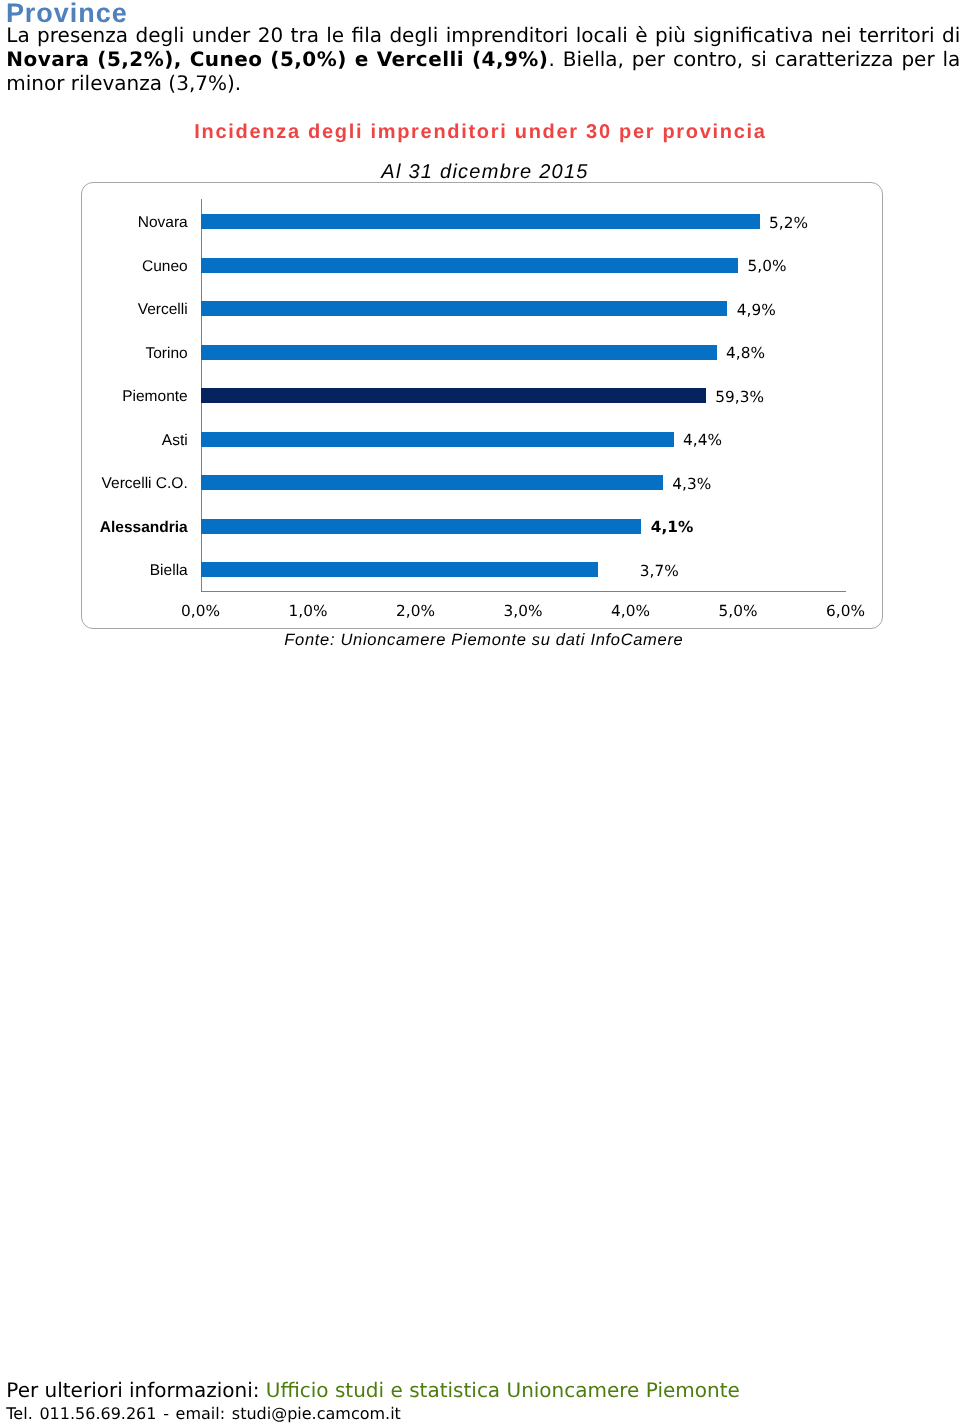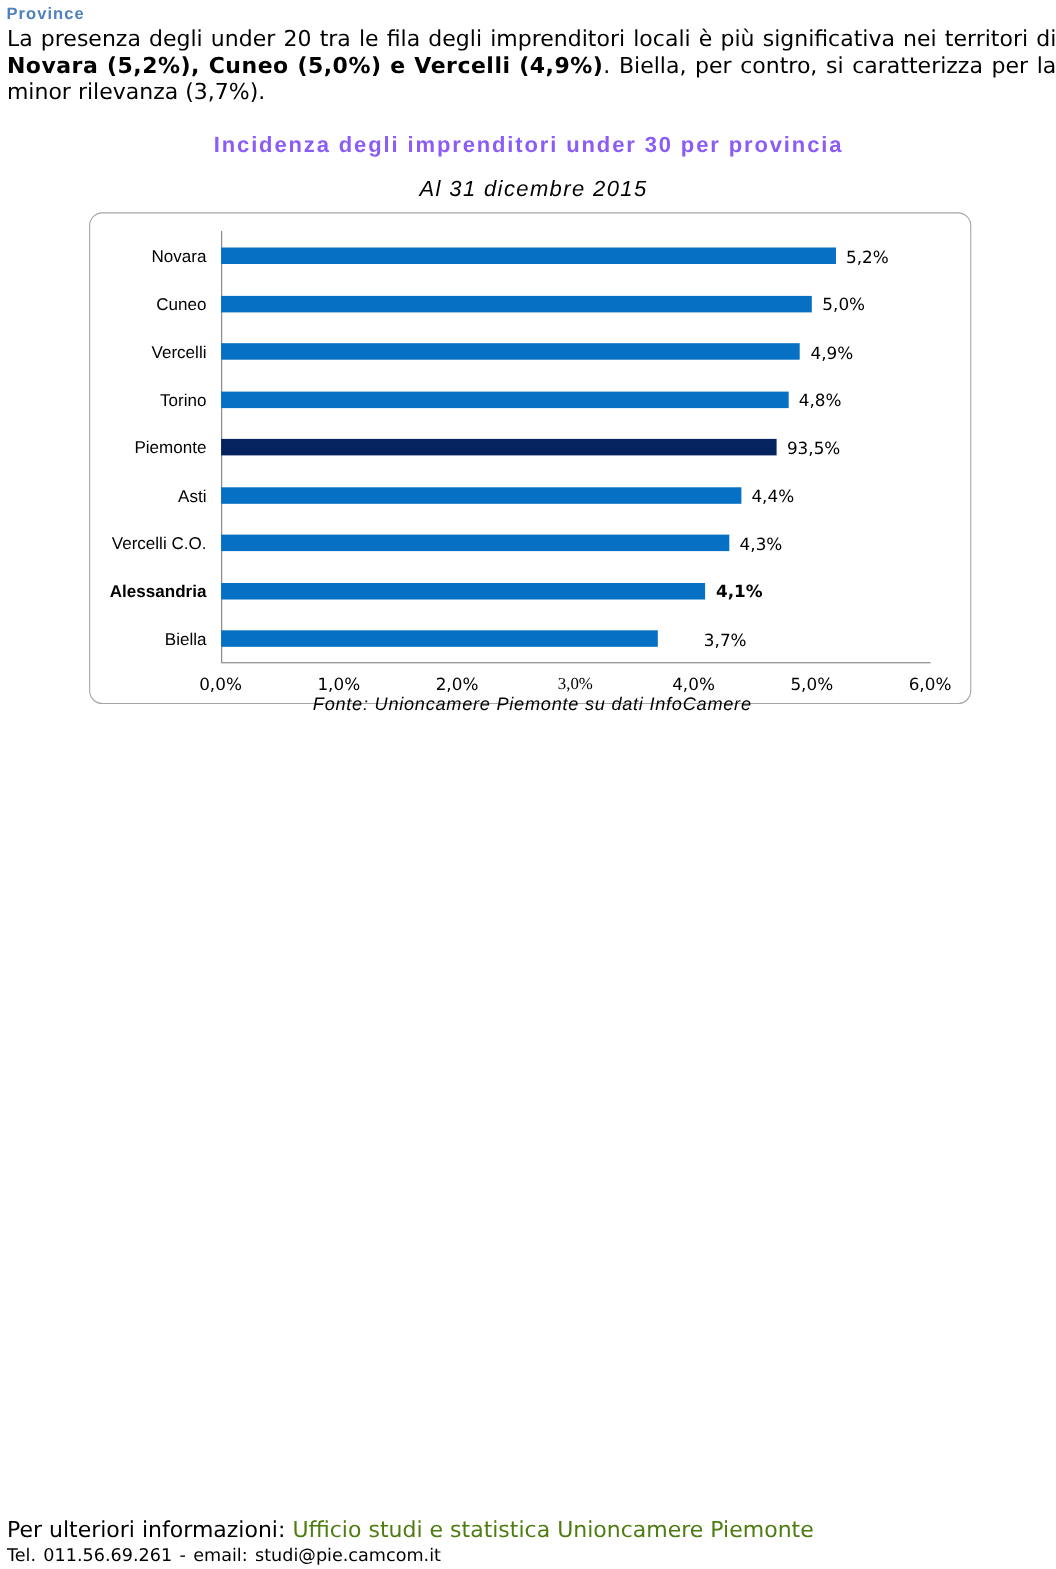--- a/index.html
+++ b/index.html
@@ -1,28 +1,28 @@
 <!DOCTYPE html>
 <html><head>
 <meta charset="utf-8">
 <style>
   html,body{margin:0;padding:0;background:#ffffff;}
   body{width:960px;height:1426px;position:relative;font-family:"DejaVu Sans",sans-serif;color:#000;-webkit-font-smoothing:antialiased;text-rendering:geometricPrecision;}
   #page{position:absolute;left:0;top:0;width:960px;height:1426px;overflow:hidden;}
 
-  .heading{position:absolute;left:5.9px;top:2.6px;font-family:"Liberation Sans",sans-serif;font-size:15px;font-weight:bold;color:#4F81BD;letter-spacing:0.97px;line-height:20px;}
+  .heading{position:absolute;left:5.9px;top:2.6px;font-family:"Liberation Sans",sans-serif;font-size:27px;font-weight:bold;color:#4F81BD;letter-spacing:0.97px;line-height:20px;}
   .para{position:absolute;left:6.3px;top:22.5px;width:954px;font-size:20px;line-height:24.2px;}
   .para .pline{text-align:justify;text-align-last:justify;white-space:pre-wrap;}
   .para .pline.last{text-align:right;text-align-last:left;}
   .para .bold{font-weight:bold;letter-spacing:0.45px;word-spacing:-1px;}
 
-  .chart-title{position:absolute;left:0.5px;top:120.1px;width:960px;text-align:center;font-family:"Liberation Sans",sans-serif;font-size:20px;font-weight:bold;color:#8b5cf6;letter-spacing:1.7px;line-height:24px;}
+  .chart-title{position:absolute;left:0.5px;top:120.1px;width:960px;text-align:center;font-family:"Liberation Sans",sans-serif;font-size:20px;font-weight:bold;color:#ef4444;letter-spacing:1.7px;line-height:24px;}
   .chart-subtitle{position:absolute;left:5px;top:159.9px;width:960px;text-align:center;font-family:"Liberation Sans",sans-serif;font-size:20px;font-weight:normal;font-style:italic;color:#000;letter-spacing:1.26px;line-height:24px;}
 
-  .chart-box{position:absolute;left:81px;top:193px;width:802px;height:447px;border:1px solid #a6a6a6;border-radius:12px;box-sizing:border-box;background:#fff;}
+  .chart-box{position:absolute;left:81px;top:182px;width:802px;height:447px;border:1px solid #a6a6a6;border-radius:12px;box-sizing:border-box;background:#fff;}
 
   .plot{position:absolute;left:118.5px;top:16.3px;width:645px;height:391.3px;}
   .axis-y{position:absolute;left:0;top:0;width:1px;height:391.3px;background:#808080;}
   .axis-x{position:absolute;left:0;top:391.3px;width:645px;height:1px;background:#808080;}
   .row{position:absolute;left:0;width:645px;height:43.48px;}
   .bar{position:absolute;left:0;top:15.2px;height:15px;}
   .cat{position:absolute;right:100%;margin-right:12.8px;top:17.0px;height:14.5px;line-height:14.5px;white-space:nowrap;font-family:"Liberation Sans",sans-serif;font-size:15.5px;}
   .val{position:absolute;top:16.7px;height:14.5px;line-height:14.5px;white-space:nowrap;font-size:15.3px;}
   .xtick{position:absolute;top:402.5px;transform:translateX(-50%);font-size:15.3px;}
 
@@ -68,21 +68,21 @@
           <div class="val" style="left: 536.35px;">4,9%</div>
         </div>
         <div class="row" style="top: 130.433px;">
           <div class="cat">Torino</div>
           <div class="bar" style="width: 516px; background: rgb(6, 112, 196);"></div>
           <div class="val" style="left: 525.6px; text-align: right;">4,8%</div>
         </div>
         <div class="row" style="top: 173.911px;">
           <div class="cat">Piemonte</div>
           <div class="bar" style="width: 505.25px; background: rgb(5, 35, 95);"></div>
-          <div class="val" style="left: 514.85px;">93,5%</div>
+          <div class="val" style="left: 514.85px;">59,3%</div>
         </div>
         <div class="row" style="top: 217.389px;">
           <div class="cat">Asti</div>
           <div class="bar" style="width: 473px; background: rgb(6, 112, 196);"></div>
           <div class="val" style="left: 482.6px;">4,4%</div>
         </div>
         <div class="row" style="top: 260.867px;">
           <div class="cat">Vercelli C.O.</div>
           <div class="bar" style="width: 462.25px; background: rgb(6, 112, 196);"></div>
           <div class="val" style="left: 471.85px;">4,3%</div>
@@ -93,21 +93,21 @@
           <div class="val" style="left: 450.35px;">4,1%</div>
         </div>
         <div class="row" style="top: 347.822px;">
           <div class="cat">Biella</div>
           <div class="bar" style="width: 397.75px; background: rgb(6, 112, 196);"></div>
           <div class="val" style="left: 407.35px; margin-left: 32px;">3,7%</div>
         </div>
         <div class="xtick" style="left: 0px;">0,0%</div>
         <div class="xtick" style="left: 107.5px;">1,0%</div>
         <div class="xtick" style="left: 215px;">2,0%</div>
-        <div class="xtick" style="left: 322.5px; font-family: Liberation Serif, serif;">3,0%</div>
+        <div class="xtick" style="left: 322.5px;">3,0%</div>
         <div class="xtick" style="left: 430px;">4,0%</div>
         <div class="xtick" style="left: 537.5px;">5,0%</div>
         <div class="xtick" style="left: 645px;">6,0%</div>
       </div>
   </div>
 
   <div class="fonte">Fonte: Unioncamere Piemonte su dati InfoCamere</div>
 
   <div class="footer1"><span>Per ulteriori informazioni: </span><span class="link">Ufficio studi e statistica Unioncamere Piemonte</span></div>
   <div class="footer2">Tel. 011.56.69.261 - email: studi@pie.camcom.it</div>

